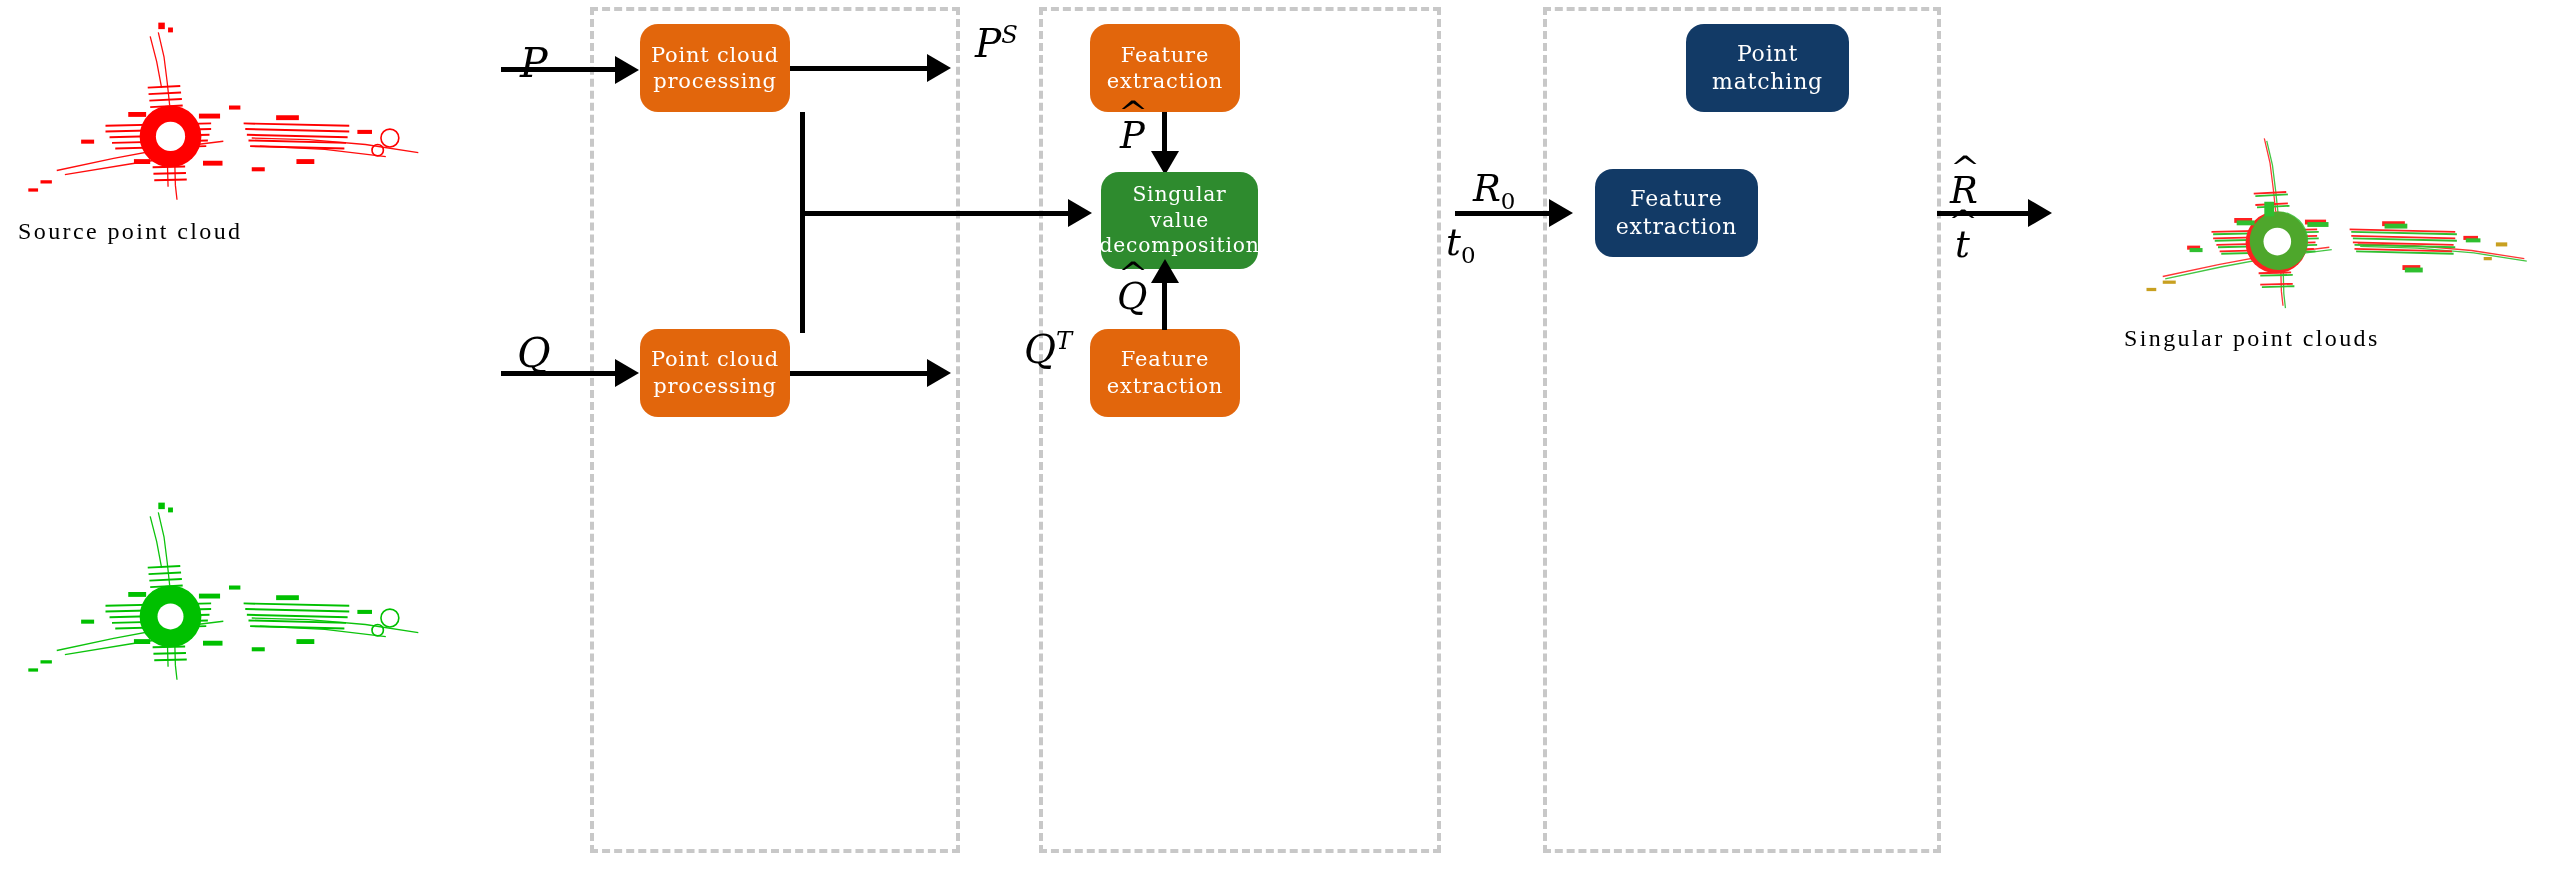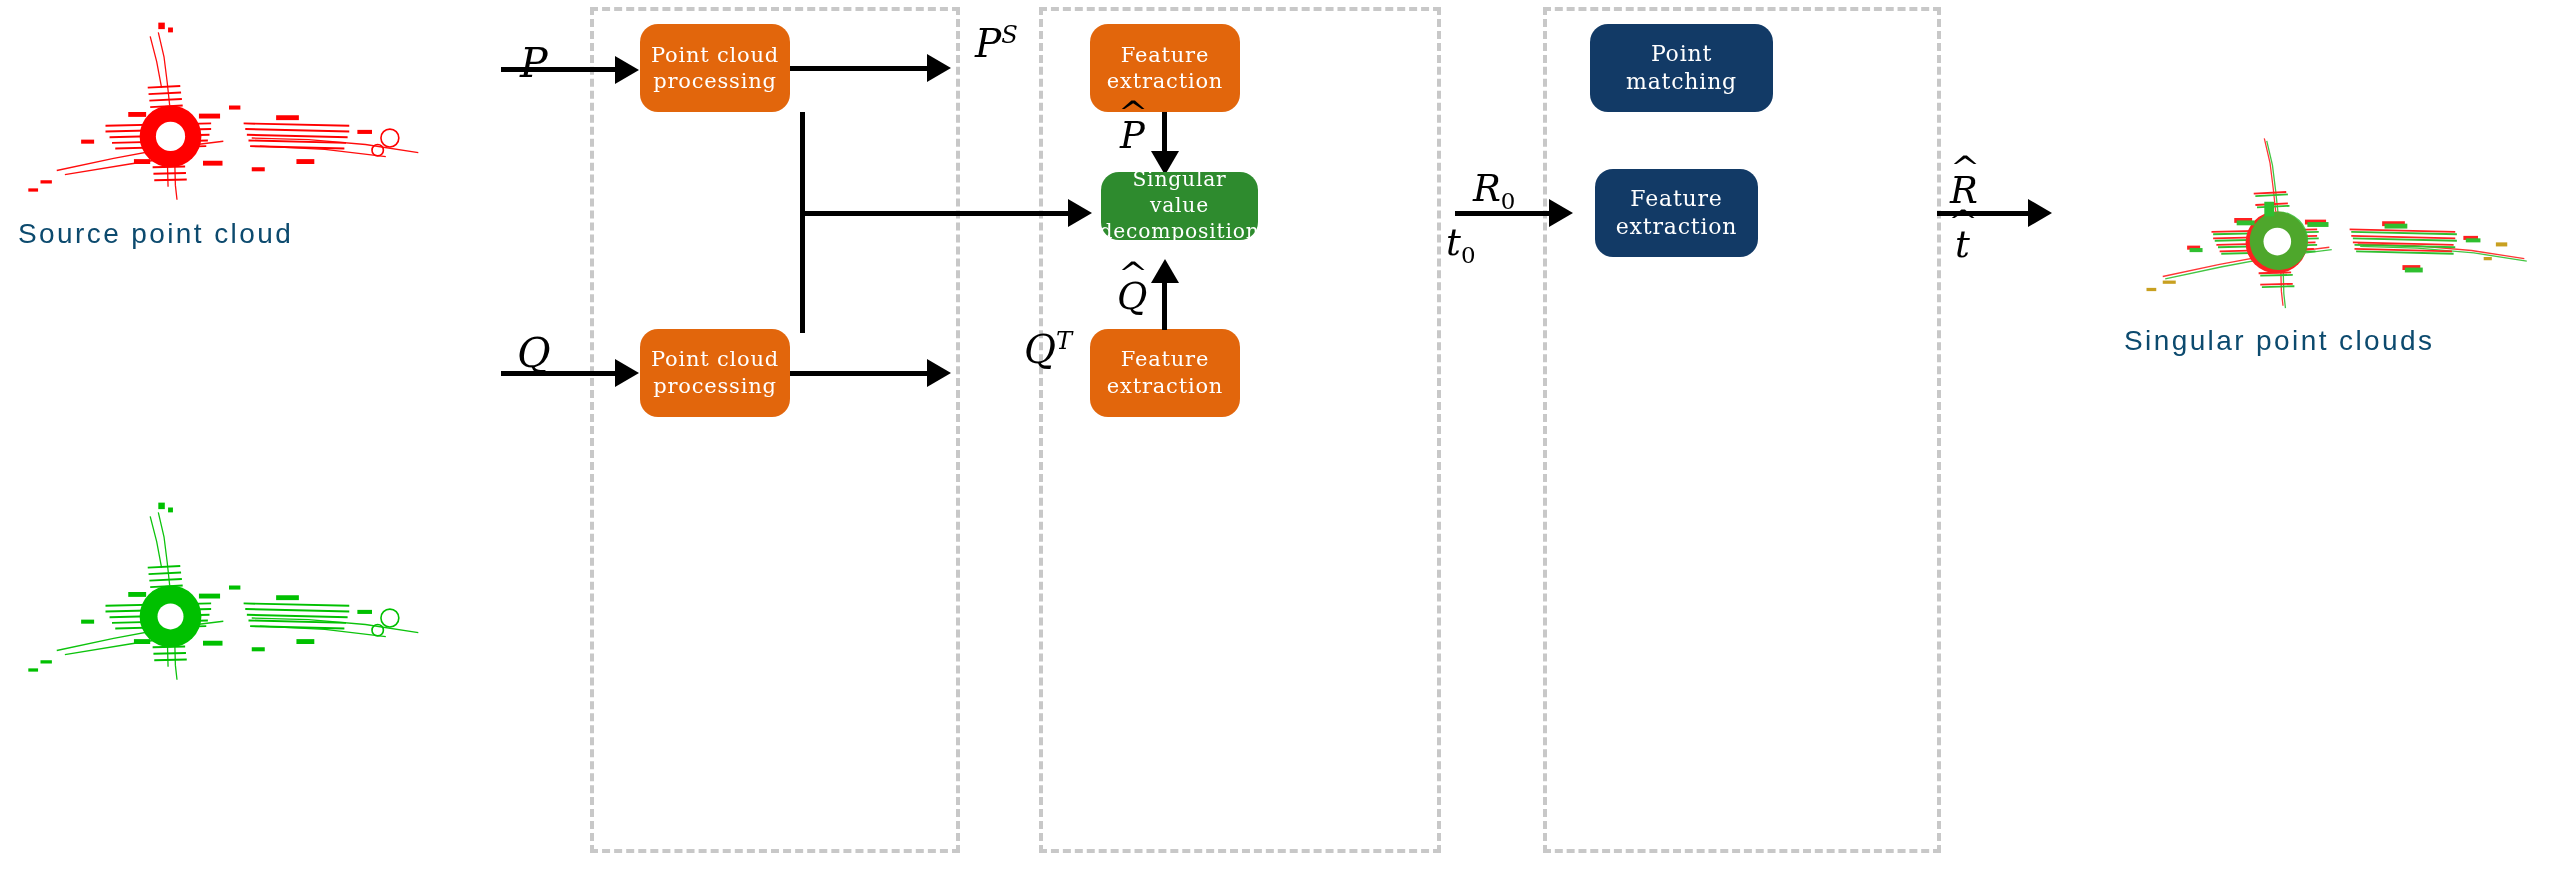--- a/index.html
+++ b/index.html
@@ -15,22 +15,22 @@
        align-items:center;justify-content:center;text-align:center;
        color:#ffffff;border-radius:18px;
        font-family:"DejaVu Serif",serif;line-height:1.28;
        letter-spacing:0.8px;}
   .box span{display:block;white-space:pre-line;}
   .box-orange{background:#E2660C;}
   .box-green{background:#2E8B2E;}
   .box-navy{background:#123A66;}
 
   
-  .caption{position:absolute;font-family:Liberation Sans, sans-serif;
-           font-size:28px;color:#0c4a6e;letter-spacing:2.4px;white-space:nowrap;}
+  .caption{position:absolute;font-family:Liberation Serif, serif;
+           font-size:24px;color:#000000;letter-spacing:2.4px;white-space:nowrap;}
 
   
   .math{position:absolute;font-family:"DejaVu Serif",serif;
         font-style:italic;color:#000;white-space:nowrap;}
   .math .sup{font-size:0.62em;vertical-align:super;font-style:italic;}
   .math .sub{font-size:0.62em;vertical-align:sub;font-style:normal;}
   .hat{position:relative;display:inline-block;}
   .hat::after{content:"\005E";position:absolute;left:50%;top:-0.52em;
               transform:translateX(-46%) scaleX(1.15);font-style:normal;
               font-size:0.85em;line-height:1;}
@@ -193,21 +193,21 @@
     <span>Feature
 extraction</span>
   </div>
 
   <div class="vline" style="left:1162px;top:112px;height:50px;"></div>
   <div class="arrow-d" style="left:1151px;top:151px;"></div>
   <div class="math" style="left:1120px;top:114px;font-size:37px;">
     <span class="hat">P</span>
   </div>
 
-  <div class="box box-green" style="left:1101px;top:172px;width:157px;height:68px;font-size:20.3px;">
+  <div class="box box-green" style="left:1101px;top:172px;width:157px;height:97px;font-size:20.3px;">
     <span>Singular
 value
 decomposition</span>
   </div>
 
   <div class="box box-orange" style="left:1090px;top:329px;width:150px;height:88px;font-size:21px;">
     <span>Feature
 extraction</span>
   </div>
 
@@ -241,21 +241,21 @@
 
   <div class="math" style="left:1473px;top:167px;font-size:37px;">
     <span>R</span><span class="sub">0</span>
   </div>
   <div class="hline" style="left:1455px;top:211px;width:102px;"></div>
   <div class="arrow-r" style="left:1549px;top:199px;"></div>
   <div class="math" style="left:1446px;top:221px;font-size:37px;">
     <span>t</span><span class="sub">0</span>
   </div>
 
-  <div class="box box-navy" style="left:1590px;top:24.4px;width:183px;height:88px;font-size:22px;">
+  <div class="box box-navy" style="left:1686px;top:24.4px;width:163px;height:88px;font-size:22px;">
     <span>Point
 matching</span>
   </div>
   <div class="box box-navy" style="left:1595px;top:169px;width:163px;height:88px;font-size:22px;">
     <span>Feature
 extraction</span>
   </div>
 
   <div class="math" style="left:1950px;top:169px;font-size:37px;">
     <span class="hat">R</span>

